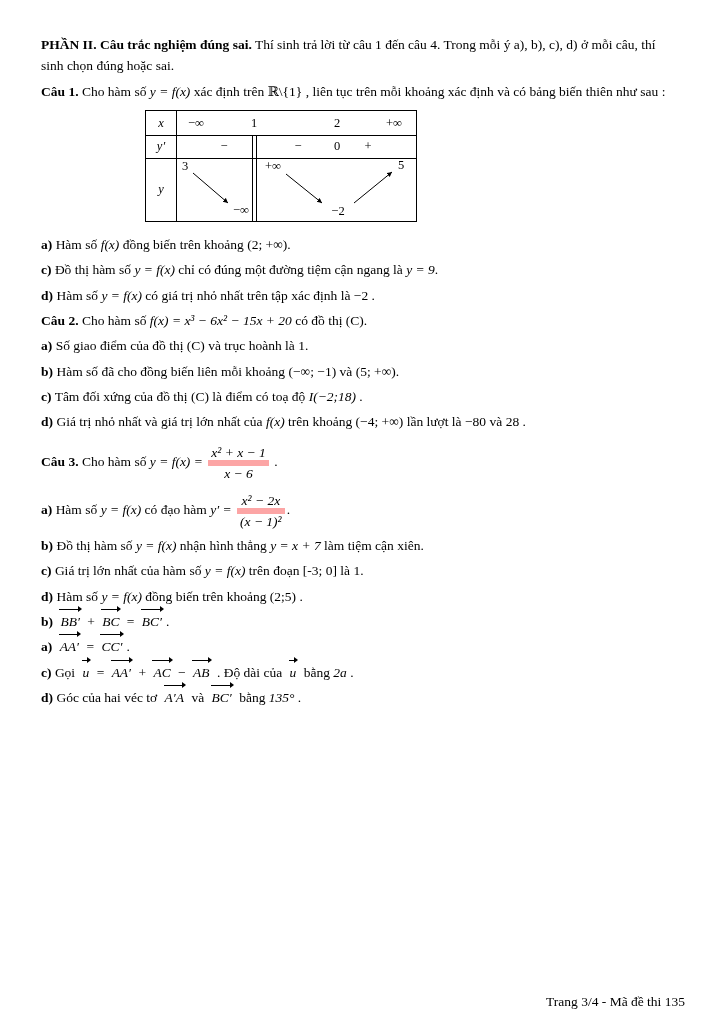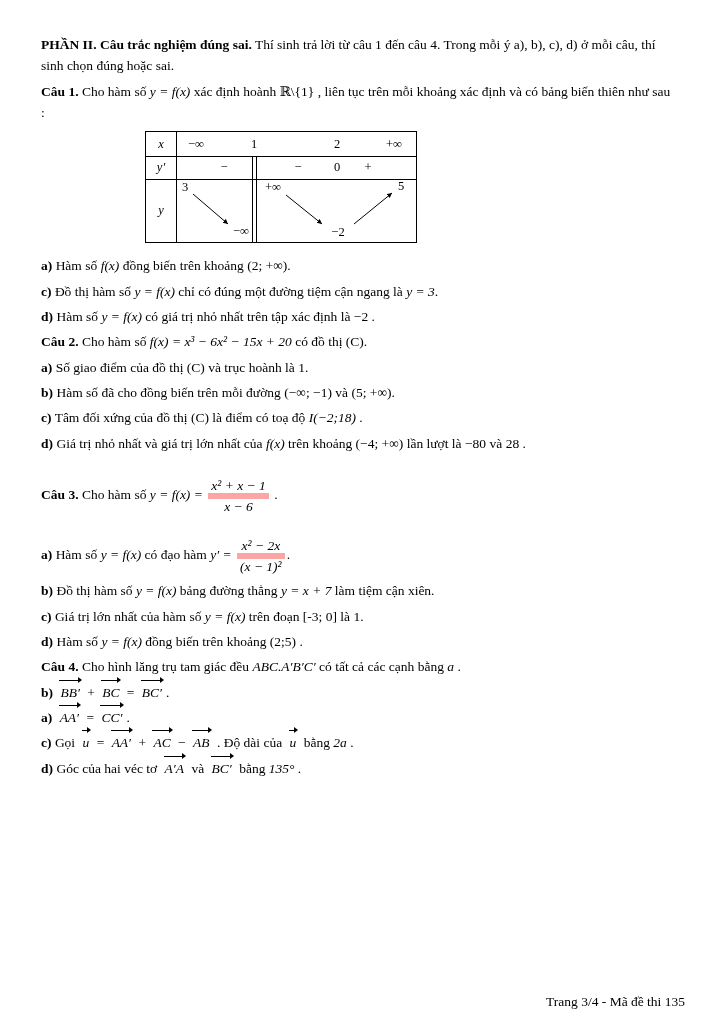--- a/index.html
+++ b/index.html
@@ -1,20 +1,20 @@
 <!DOCTYPE html>
 <html><head>
 <meta charset="utf-8">
 <style>
   html,body{margin:0;padding:0;background:#fff;}
   .page{position:relative;width:725px;height:1024px;background:#ffffff;overflow:hidden;
         font-family:"Liberation Serif","DejaVu Serif",serif;font-size:13.5px;color:#000;}
   .content{position:absolute;left:41px;right:38px;top:34px;}
   p.stmt{margin:0 16px 4px 0;line-height:1.58;}
-  p.tall{margin:24px 0 6px 0;}
+  p.tall{margin:12px 0 6px 0;}
   b.lbl{font-weight:bold;}
   .m{font-style:italic;}
   
   .frac{display:inline-block;vertical-align:middle;text-align:center;line-height:1.12;font-style:italic;padding:0 2px;}
   .frac .num{display:block;border-bottom:6px solid #fca5a5;padding:0 3px;}
   .frac .den{display:block;padding:0 3px;}
   
   .vec{display:inline-block;position:relative;font-style:italic;margin:0 3px;padding:0 1px;}
   .vec::before{content:"";position:absolute;top:-2px;left:0;right:3px;border-top:1px solid #000;}
   .vec::after{content:"";position:absolute;top:-5px;right:-1px;width:0;height:0;
@@ -31,21 +31,21 @@
   .footer{position:absolute;right:40px;bottom:14px;font-size:13.5px;}
 </style>
 </head>
 <body>
 
 <div class="page">
   <div class="content">
 
     <p class="stmt"><b class="lbl">PHẦN II. Câu trắc nghiệm đúng sai.</b><span> Thí sinh trả lời từ câu 1 đến câu 4. Trong mỗi ý a), b), c), d) ở mỗi câu, thí sinh chọn đúng hoặc sai.</span></p>
 
-    <p class="stmt"><b class="lbl">Câu 1.</b><span> Cho hàm số </span><span class="m">y = f(x)</span><span> xác định hoành </span><span>ℝ\{1}</span><span> , liên tục trên mỗi khoảng xác định và có bảng biến thiên như sau :</span></p>
+    <p class="stmt"><b class="lbl">Câu 1.</b><span> Cho hàm số </span><span class="m">y = f(x)</span><span> xác định trên </span><span>ℝ\{1}</span><span> , liên tục trên mỗi khoảng xác định và có bảng biến thiên như sau :</span></p>
 
     <div class="bbt">
       <div class="gl v" style="left:30px;top:0;height:110px;"></div>
       <div class="gl h" style="top:24px;"></div>
       <div class="gl h" style="top:47px;"></div>
       <div class="gl v" style="left:106px;top:24px;height:86px;"></div>
       <div class="gl v" style="left:110px;top:24px;height:86px;"></div>
 
       <span class="tcell it" style="left:15px;top:12px;">x</span>
       <span class="tcell it" style="left:15px;top:35px;">y′</span>
@@ -75,45 +75,44 @@
         </defs>
         <line x1="47" y1="62" x2="82" y2="92" stroke="#000" stroke-width="1" marker-end="url(#ah)"></line>
         <line x1="140" y1="63" x2="176" y2="92" stroke="#000" stroke-width="1" marker-end="url(#ah)"></line>
         <line x1="208" y1="92" x2="246" y2="61" stroke="#000" stroke-width="1" marker-end="url(#ah)"></line>
       </svg>
     </div>
 
     <p class="stmt"><b class="lbl">a)</b><span> Hàm số </span><span class="m">f(x)</span><span> đồng biến trên khoảng </span><span>(2; +∞)</span><span>.</span></p>
 
 
-    <p class="stmt"><b class="lbl">c)</b><span> Đồ thị hàm số </span><span class="m">y = f(x)</span><span> chỉ có đúng một đường tiệm cận ngang là </span><span class="m">y = 3</span><span>.</span></p>
+    <p class="stmt"><b class="lbl">c)</b><span> Đồ thị hàm số </span><span class="m">y = f(x)</span><span> chỉ có đúng một đường tiệm cận ngang là </span><span class="m">y = 9</span><span>.</span></p>
 
     <p class="stmt"><b class="lbl">d)</b><span> Hàm số </span><span class="m">y = f(x)</span><span> có giá trị nhỏ nhất trên tập xác định là </span><span>−2</span><span> .</span></p>
 
     <p class="stmt"><b class="lbl">Câu 2.</b><span> Cho hàm số </span><span class="m">f(x) = x³ − 6x² − 15x + 20</span><span> có đồ thị (C).</span></p>
 
     <p class="stmt"><b class="lbl">a)</b><span> Số giao điểm của đồ thị (C) và trục hoành là 1.</span></p>
 
-    <p class="stmt"><b class="lbl">b)</b><span> Hàm số đã cho đồng biến trên mỗi đường </span><span>(−∞; −1)</span><span> và </span><span>(5; +∞)</span><span>.</span></p>
+    <p class="stmt"><b class="lbl">b)</b><span> Hàm số đã cho đồng biến liên mỗi khoảng </span><span>(−∞; −1)</span><span> và </span><span>(5; +∞)</span><span>.</span></p>
 
     <p class="stmt"><b class="lbl">c)</b><span> Tâm đối xứng của đồ thị (C) là điểm có toạ độ </span><span class="m">I(−2;18)</span><span> .</span></p>
 
     <p class="stmt"><b class="lbl">d)</b><span> Giá trị nhỏ nhất và giá trị lớn nhất của </span><span class="m">f(x)</span><span> trên khoảng </span><span>(−4; +∞)</span><span> lần lượt là </span><span>−80</span><span> và </span><span>28</span><span> .</span></p>
 
     <p class="stmt tall"><b class="lbl">Câu 3.</b><span> Cho hàm số </span><span class="m">y = f(x) = </span><span class="frac"><span class="num">x² + x − 1</span><span class="den">x − 6</span></span><span> .</span></p>
 
     <p class="stmt tall"><b class="lbl">a)</b><span>  Hàm số </span><span class="m">y = f(x)</span><span> có đạo hàm </span><span class="m">y′ = </span><span class="frac"><span class="num">x² − 2x</span><span class="den">(x − 1)²</span></span><span>.</span></p>
 
-    <p class="stmt"><b class="lbl">b)</b><span> Đồ thị hàm số </span><span class="m">y = f(x)</span><span> bảng đường thẳng </span><span class="m">y = x + 7</span><span> làm tiệm cận xiên.</span></p>
+    <p class="stmt"><b class="lbl">b)</b><span> Đồ thị hàm số </span><span class="m">y = f(x)</span><span> nhận hình thẳng </span><span class="m">y = x + 7</span><span> làm tiệm cận xiên.</span></p>
 
     <p class="stmt"><b class="lbl">c)</b><span> Giá trị lớn nhất của hàm số </span><span class="m">y = f(x)</span><span> trên đoạn [-3; 0] là 1.</span></p>
 
     <p class="stmt"><b class="lbl">d)</b><span> Hàm số </span><span class="m">y = f(x)</span><span> đồng biến trên khoảng </span><span>(2;5)</span><span> .</span></p>
 
-    <p class="stmt"><b class="lbl">Câu 4.</b><span> Cho hình lăng trụ tam giác đều </span><span class="m">ABC.A′B′C′</span><span> có tất cả các cạnh bằng </span><span class="m">a</span><span> .</span></p>
 
     <p class="stmt"><b class="lbl">b)</b><span> </span><span class="vec">BB′</span><span> + </span><span class="vec">BC</span><span> = </span><span class="vec">BC′</span><span>.</span></p>
 
     <p class="stmt"><b class="lbl">a)</b><span> </span><span class="vec">AA′</span><span> = </span><span class="vec">CC′</span><span>.</span></p>
 
     <p class="stmt"><b class="lbl">c)</b><span> Gọi </span><span class="vec">u</span><span> = </span><span class="vec">AA′</span><span> + </span><span class="vec">AC</span><span> − </span><span class="vec">AB</span><span> . Độ dài của </span><span class="vec">u</span><span> bằng </span><span class="m">2a</span><span> .</span></p>
 
     <p class="stmt"><b class="lbl">d)</b><span> Góc của hai véc tơ </span><span class="vec">A′A</span><span> và </span><span class="vec">BC′</span><span> bằng </span><span class="m">135°</span><span> .</span></p>
 
   </div>

